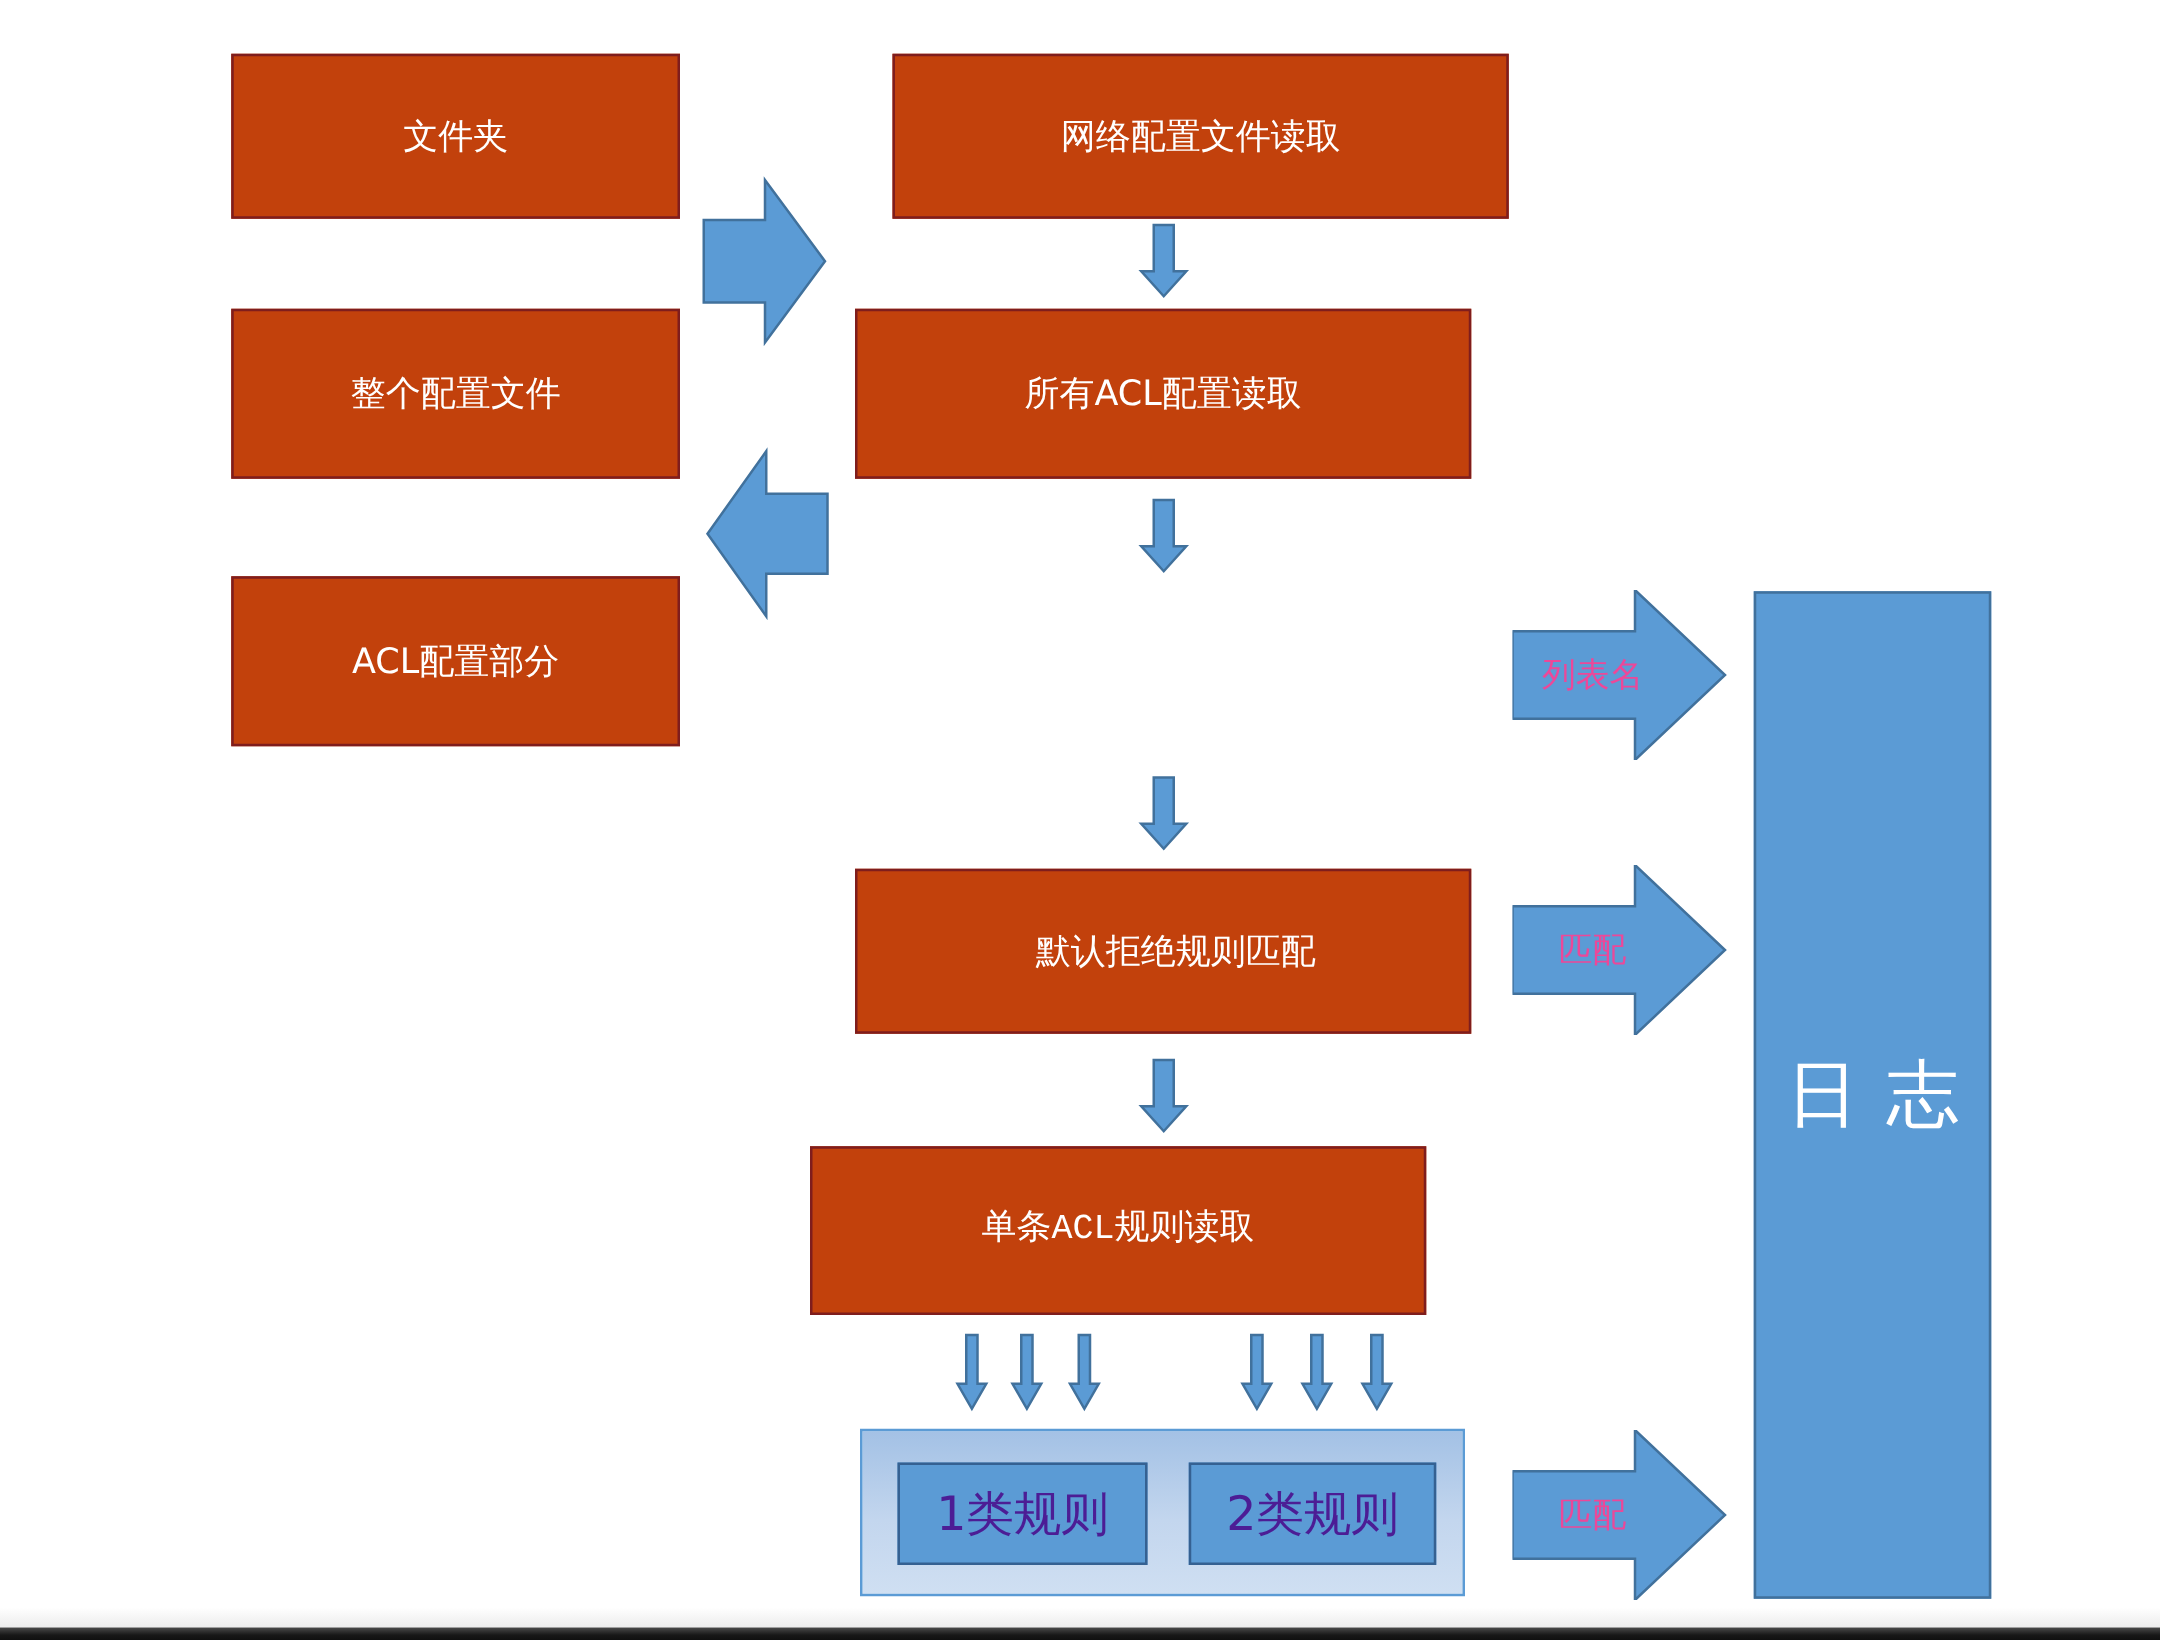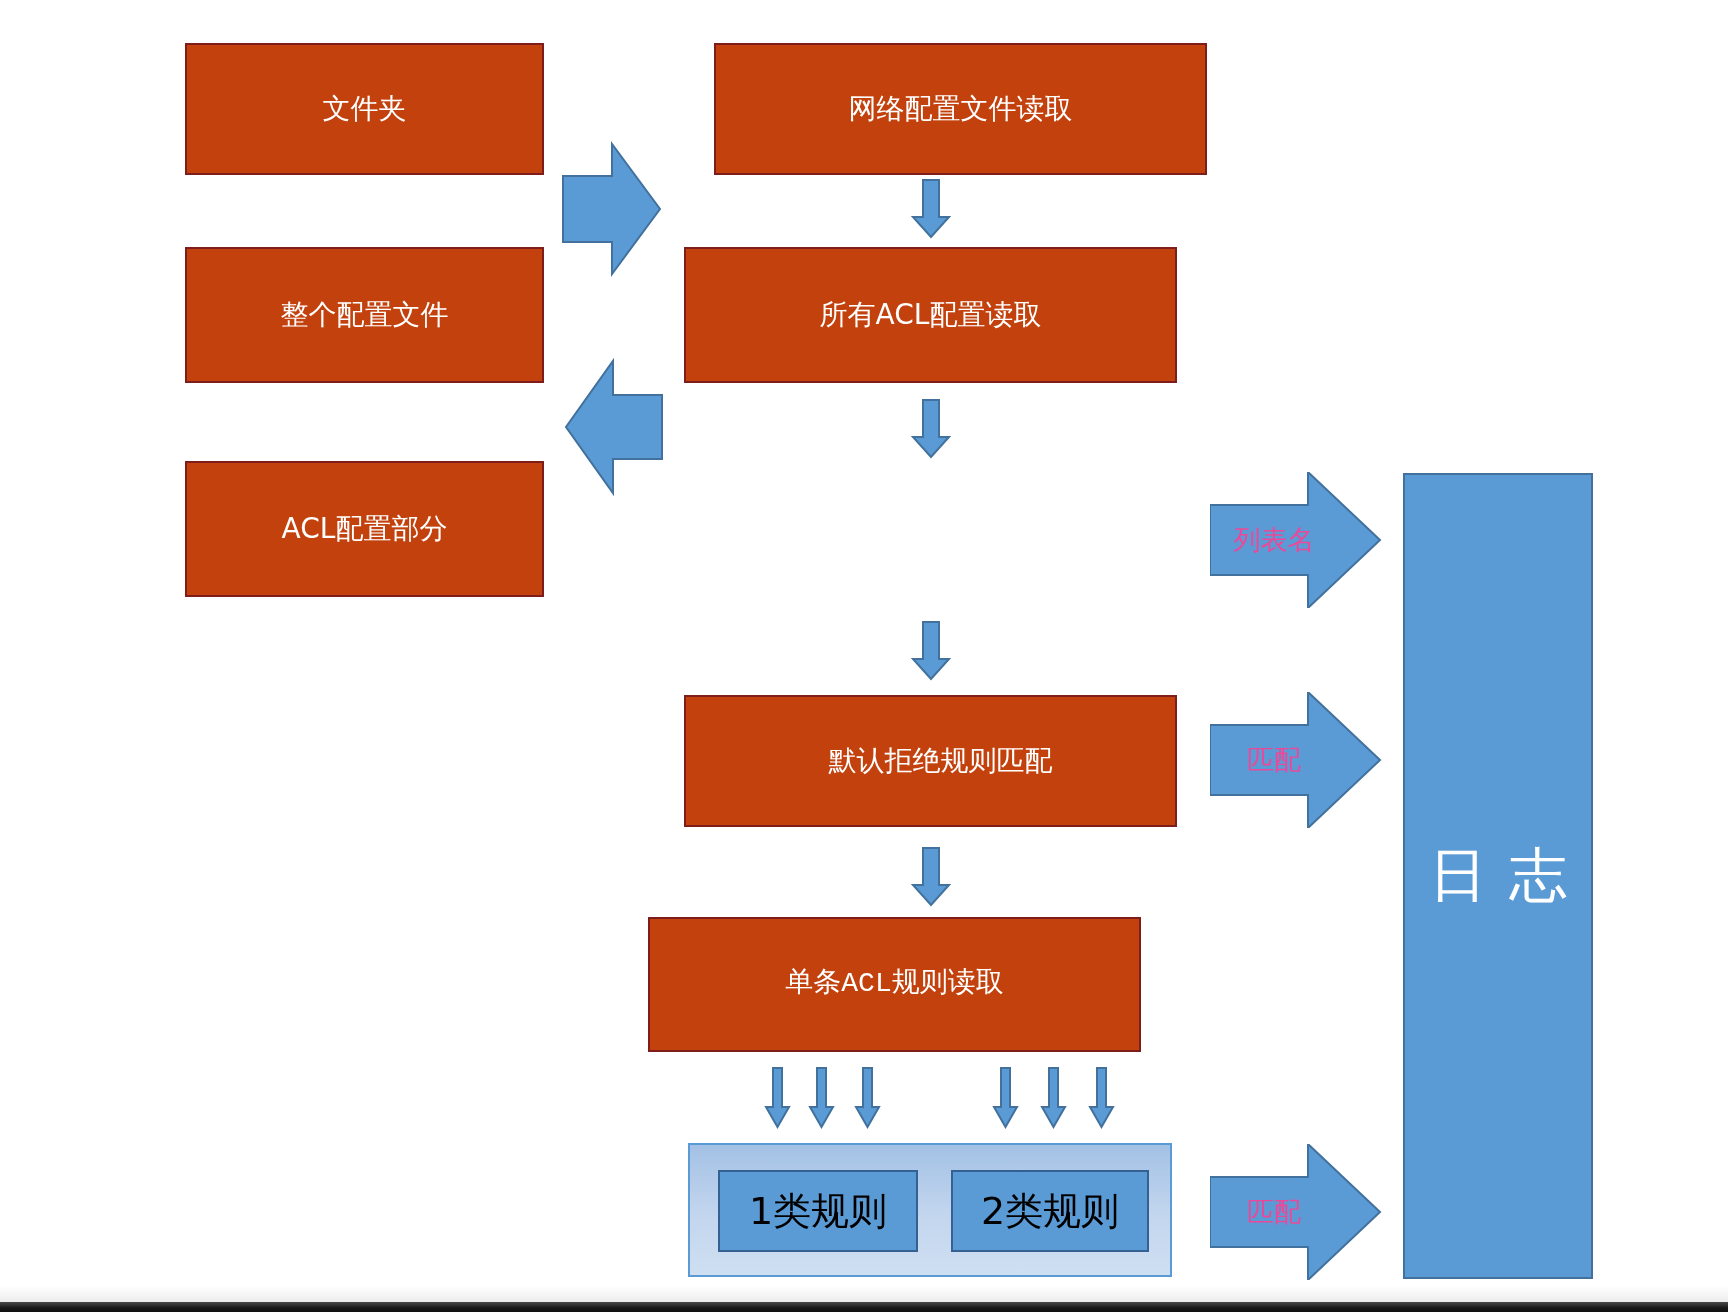--- a/index.html
+++ b/index.html
@@ -14,21 +14,21 @@
     text-align:center;font-size:28px;line-height:1.15;
   }
   .group-box{
     position:absolute;box-sizing:border-box;
     background:linear-gradient(180deg,#a3c1e5 0%,#c3d6ee 55%,#cfdff2 100%);
     border:2px solid #5b9bd5;
   }
   .rule-box{
     position:absolute;box-sizing:border-box;
     background:#5b9bd5;border:2px solid #356192;
-    color:#000000;display:flex;align-items:center;justify-content:center;
+    color:#4c1d95;display:flex;align-items:center;justify-content:center;
     font-size:38px;
   }
   .log-box{
     position:absolute;box-sizing:border-box;
     background:#5b9bd5;border:2px solid #41719c;
     color:#ffffff;display:flex;align-items:center;justify-content:center;
     font-size:58px;letter-spacing:22px;padding-left:22px;
   }
   .arrow-svg{position:absolute;display:block;overflow:visible;}
   .labeled-arrow{position:absolute;}

